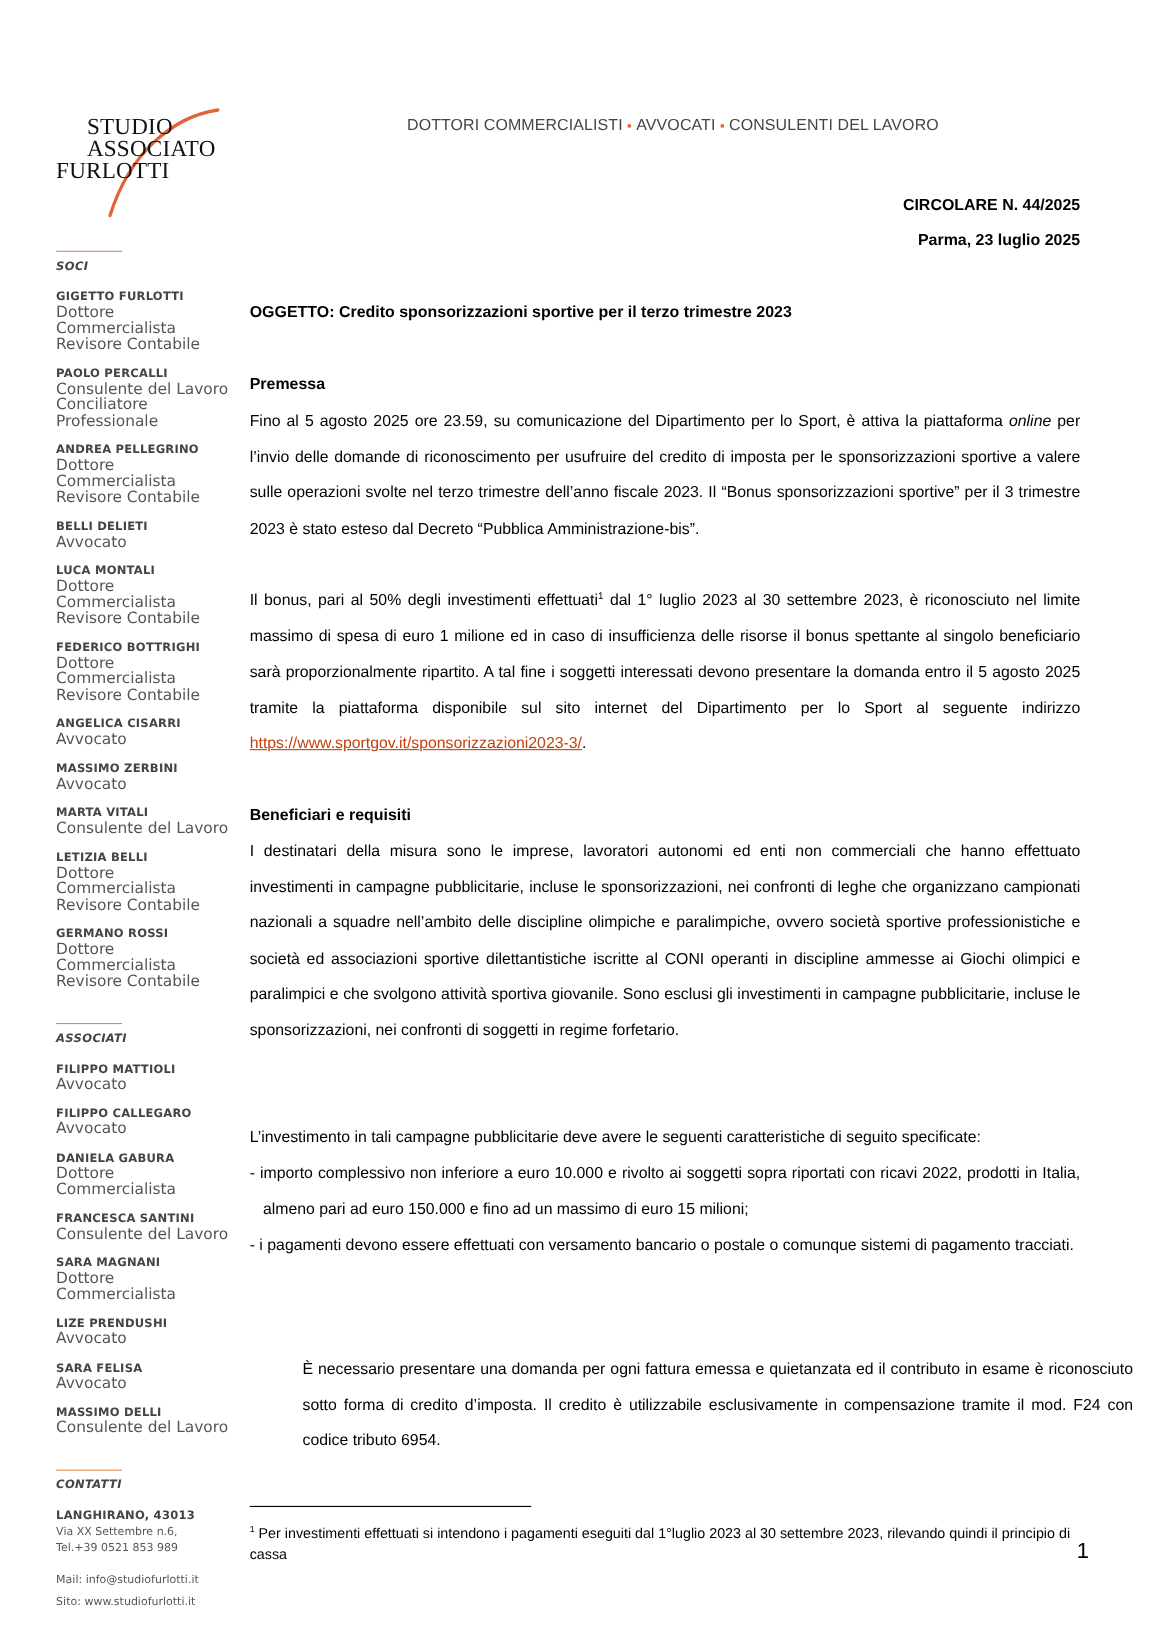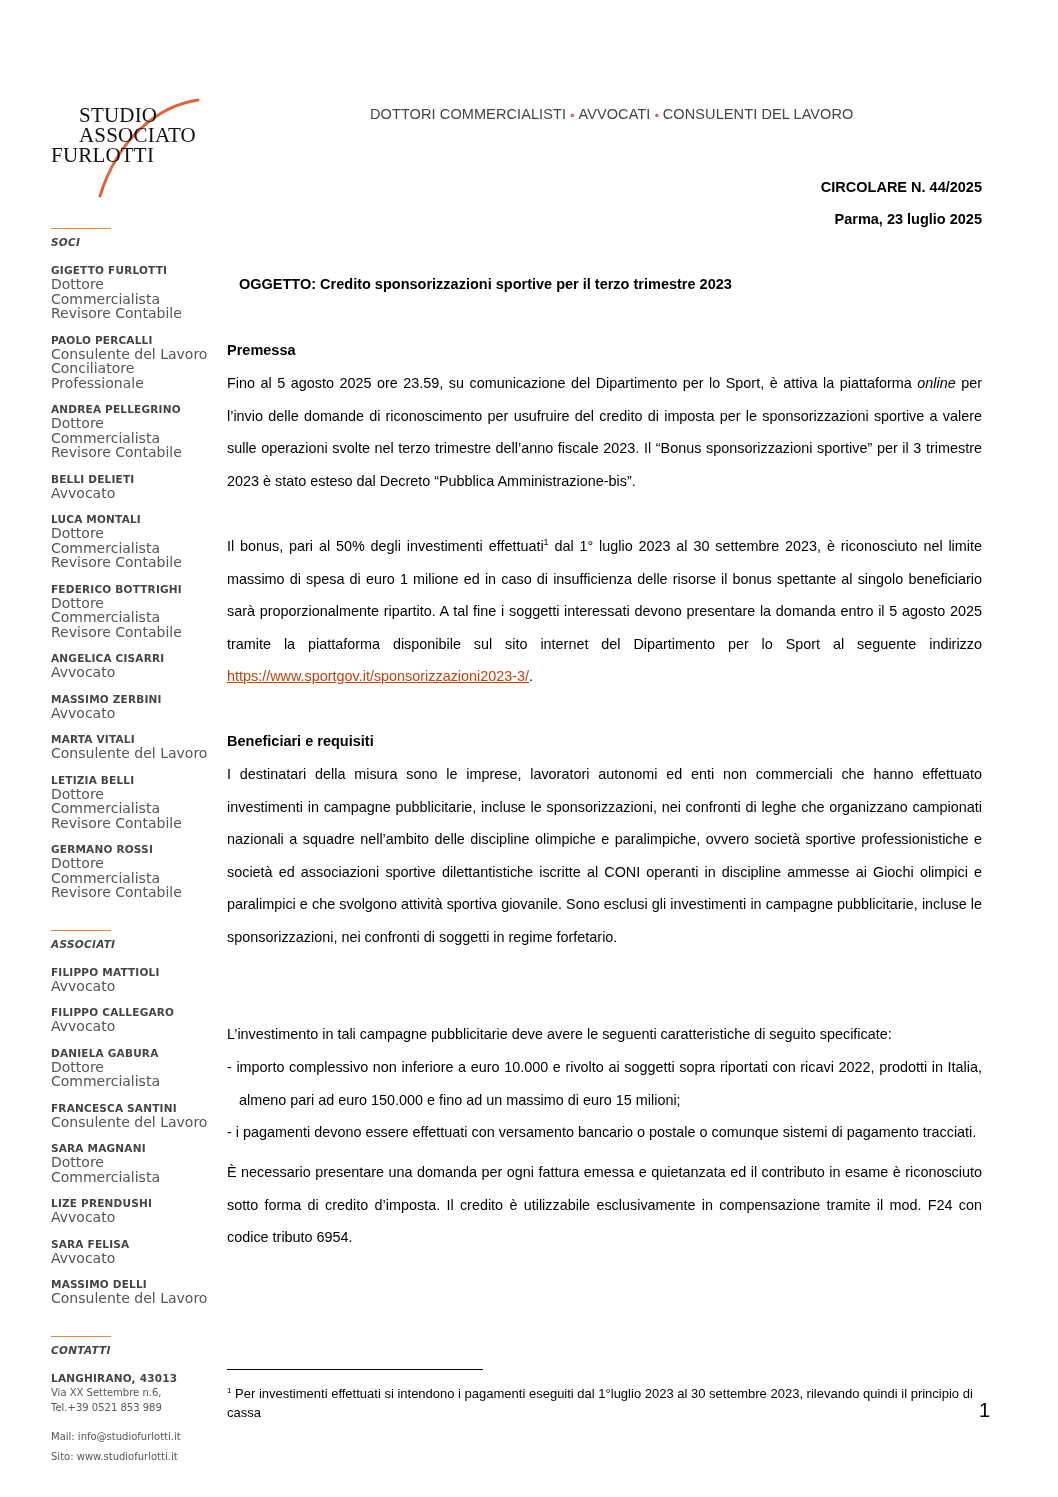--- a/index.html
+++ b/index.html
@@ -27,21 +27,21 @@
   .sb-section-gap { height: 18px; }
   .sb-contact { margin-bottom: 12px; }
   .sb-line { font-size: 10px; line-height: 15px; color: #555; }
   .sb-mail { font-size: 10px; line-height: 20px; color: #555; }
 
   
   .main { position: absolute; left: 227px; top: 0; width: 755px; font-family: "Liberation Sans", sans-serif; font-size: 14.4px; }
   .circ { position: absolute; right: 0; text-align: right; font-weight: bold; font-size: 14.5px; white-space: nowrap; }
   .circ-num { top: 179px; }
   .circ-date { top: 211px; }
-  .oggetto { position: absolute; left: 12px; top: 276px; font-weight: bold; font-size: 14.5px; white-space: nowrap; }
+  .oggetto { position: absolute; left: 0; top: 276px; font-weight: bold; font-size: 14.5px; white-space: nowrap; }
   .sec-title { position: absolute; left: 0; font-weight: bold; font-size: 14.5px; }
   .para { position: absolute; left: 0; width: 755px; line-height: 32.5px; text-align: justify; font-size: 14.4px; }
   .para .ital { font-style: italic; }
   .para sup { font-size: 9px; line-height: 0; }
   .link { color: #c2410c; text-decoration: underline; }
   .bullet { position: absolute; left: 0; width: 755px; line-height: 32.5px; text-align: justify; font-size: 14.4px; padding-left: 12px; box-sizing: border-box; text-indent: -12px; }
   .fn-rule { position: absolute; left: 227px; top: 1369px; width: 256px; height: 1px; background: #000; }
   .footnote { position: absolute; left: 227px; top: 1381px; width: 755px; font-size: 13px; line-height: 19px; }
   .footnote sup { font-size: 8px; }
   .pagenum { position: absolute; right: 68px; top: 1399px; font-size: 20px; }
@@ -182,18 +182,18 @@
 
   <div class="para" style="top:530px;"><span>Il bonus, pari al 50% degli investimenti effettuati</span><sup>1</sup><span> dal 1° luglio 2023 al 30 settembre 2023, è riconosciuto nel limite massimo di spesa di euro 1 milione ed in caso di insufficienza delle risorse il bonus spettante al singolo beneficiario sarà proporzionalmente ripartito. A tal fine i soggetti interessati devono presentare la domanda entro il 5 agosto 2025 tramite la piattaforma disponibile sul sito internet del Dipartimento per lo Sport al seguente indirizzo </span><span class="link">https://www.sportgov.it/sponsorizzazioni2023-3/</span><span>.</span></div>
 
   <div class="sec-title" style="top:733px;">Beneficiari e requisiti</div>
   <div class="para" style="top:758px;">I destinatari della misura sono le imprese, lavoratori autonomi ed enti non commerciali che hanno effettuato investimenti in campagne pubblicitarie, incluse le sponsorizzazioni, nei confronti di leghe che organizzano campionati nazionali a squadre nell’ambito delle discipline olimpiche e paralimpiche, ovvero società sportive professionistiche e società ed associazioni sportive dilettantistiche iscritte al CONI operanti in discipline ammesse ai Giochi olimpici e paralimpici e che svolgono attività sportiva giovanile. Sono esclusi gli investimenti in campagne pubblicitarie, incluse le sponsorizzazioni, nei confronti di soggetti in regime forfetario.</div>
 
   <div class="para" style="top:1018px;">L’investimento in tali campagne pubblicitarie deve avere le seguenti caratteristiche di seguito specificate:</div>
   <div class="bullet" style="top:1051px;">- importo complessivo non inferiore a euro 10.000 e rivolto ai soggetti sopra riportati con ricavi 2022, prodotti in Italia, almeno pari ad euro 150.000 e fino ad un massimo di euro 15 milioni;</div>
   <div class="bullet" style="top:1116px;">- i pagamenti devono essere effettuati con versamento bancario o postale o comunque sistemi di pagamento tracciati.</div>
 
-  <div class="para" style="top:1156px;">È necessario presentare una domanda per ogni fattura emessa e quietanzata ed il contributo in esame è riconosciuto sotto forma di credito d’imposta. Il credito è utilizzabile esclusivamente in compensazione tramite il mod. F24 con codice tributo 6954.</div>
+  <div class="para" style="top:1229px;margin-left:48px;">È necessario presentare una domanda per ogni fattura emessa e quietanzata ed il contributo in esame è riconosciuto sotto forma di credito d’imposta. Il credito è utilizzabile esclusivamente in compensazione tramite il mod. F24 con codice tributo 6954.</div>
 </div>
 
 <div class="fn-rule"></div>
 <div class="footnote"><sup>1</sup><span> Per investimenti effettuati si intendono i pagamenti eseguiti dal 1°luglio 2023 al 30 settembre 2023, rilevando quindi il principio di cassa</span></div>
 <div class="pagenum">1</div>
 
 </body></html>

